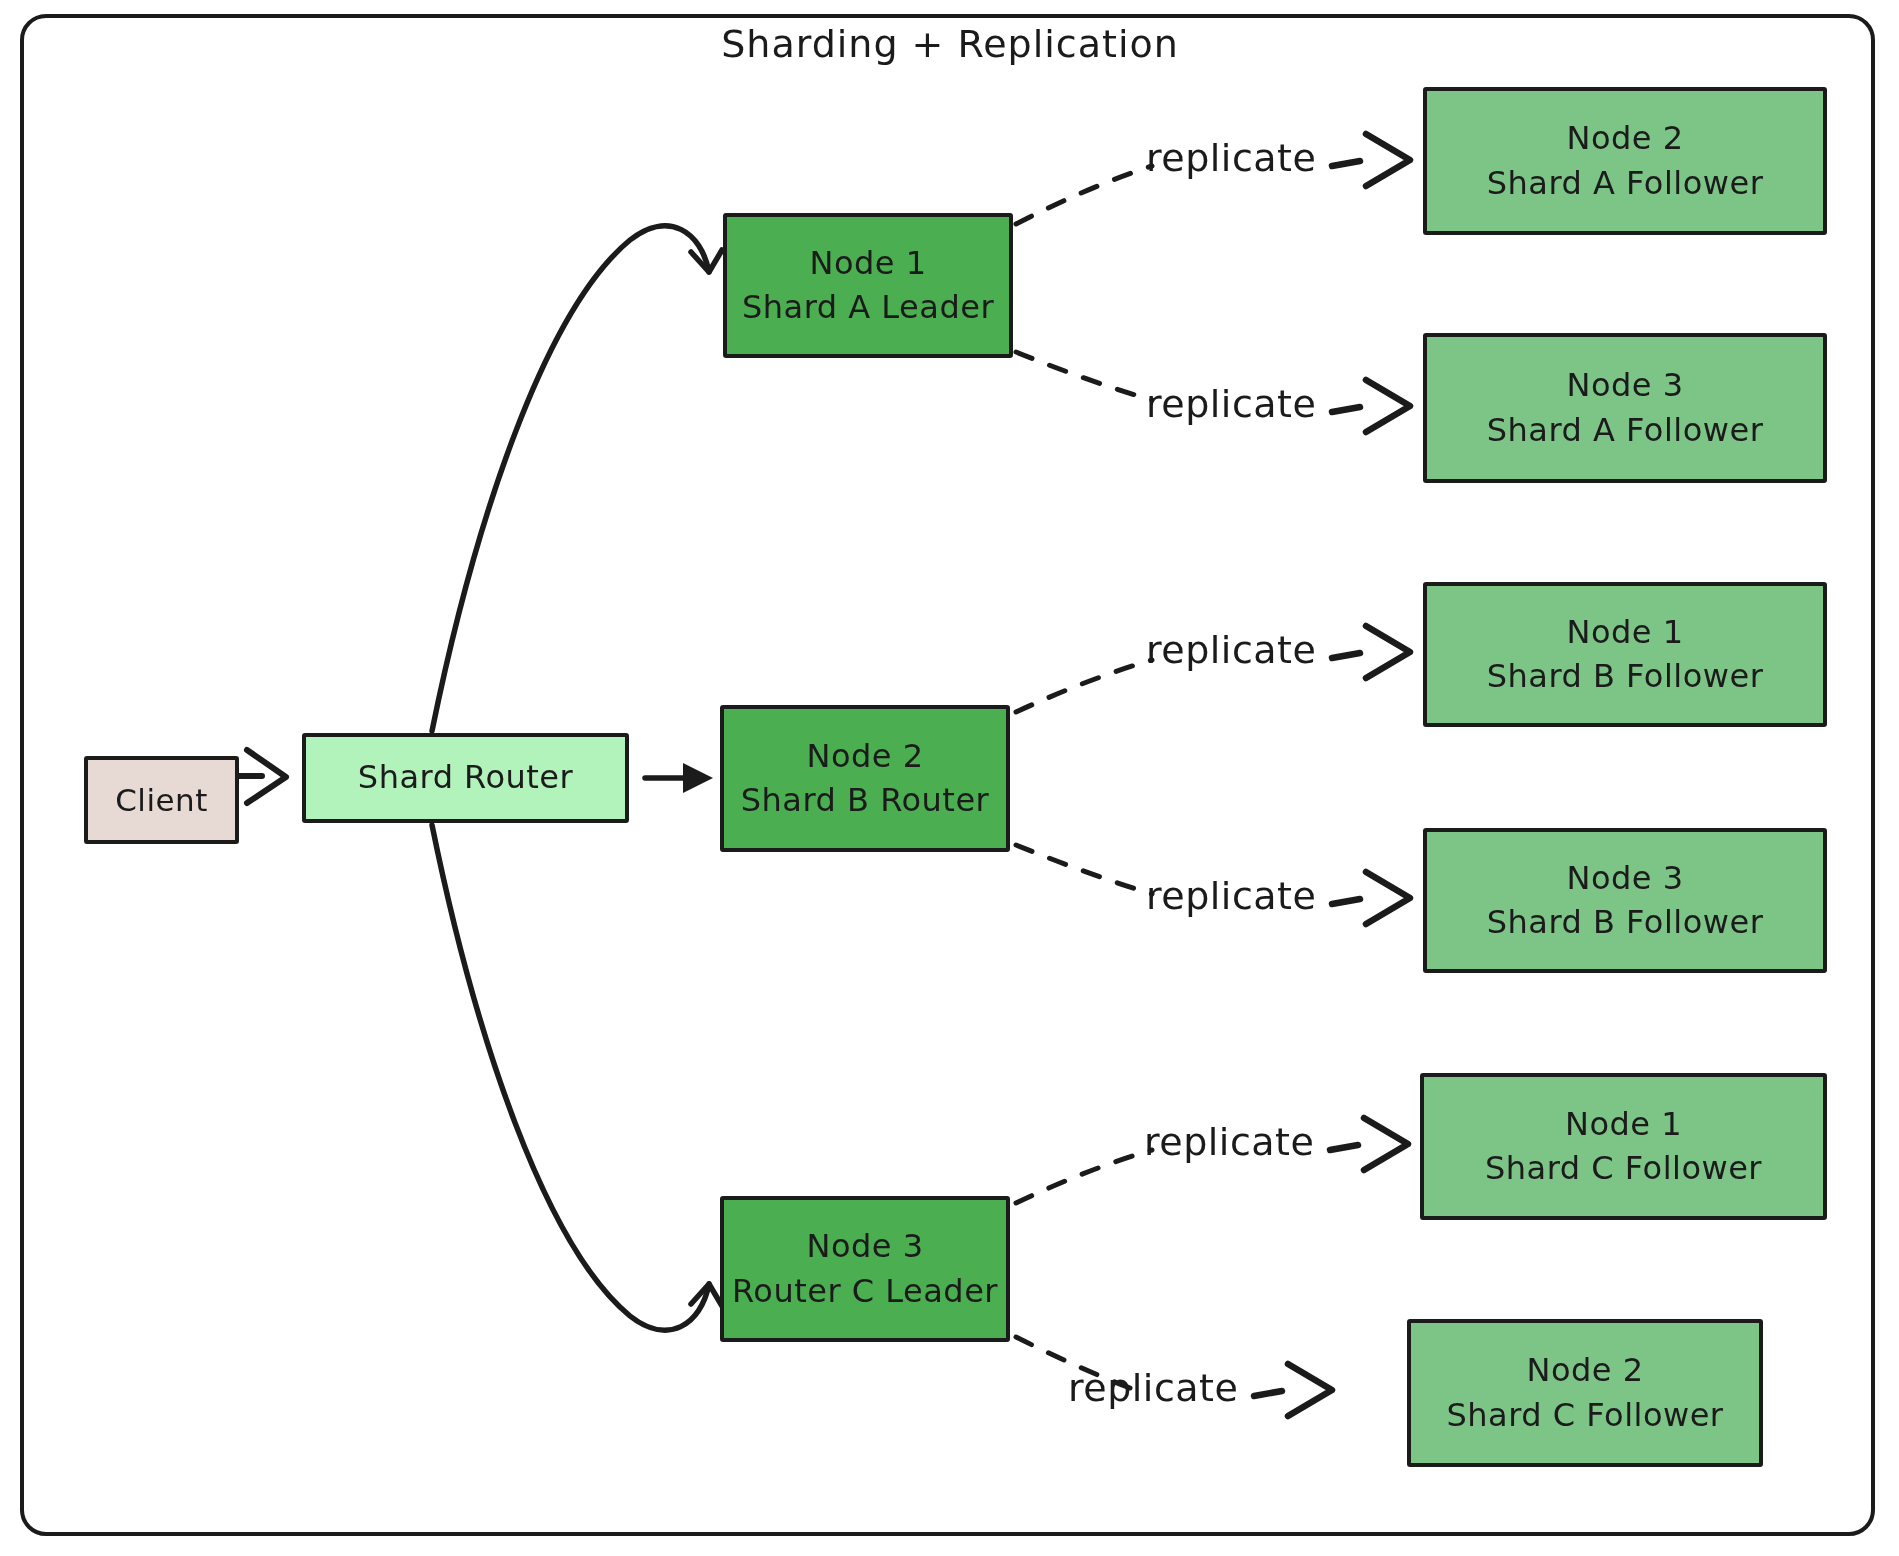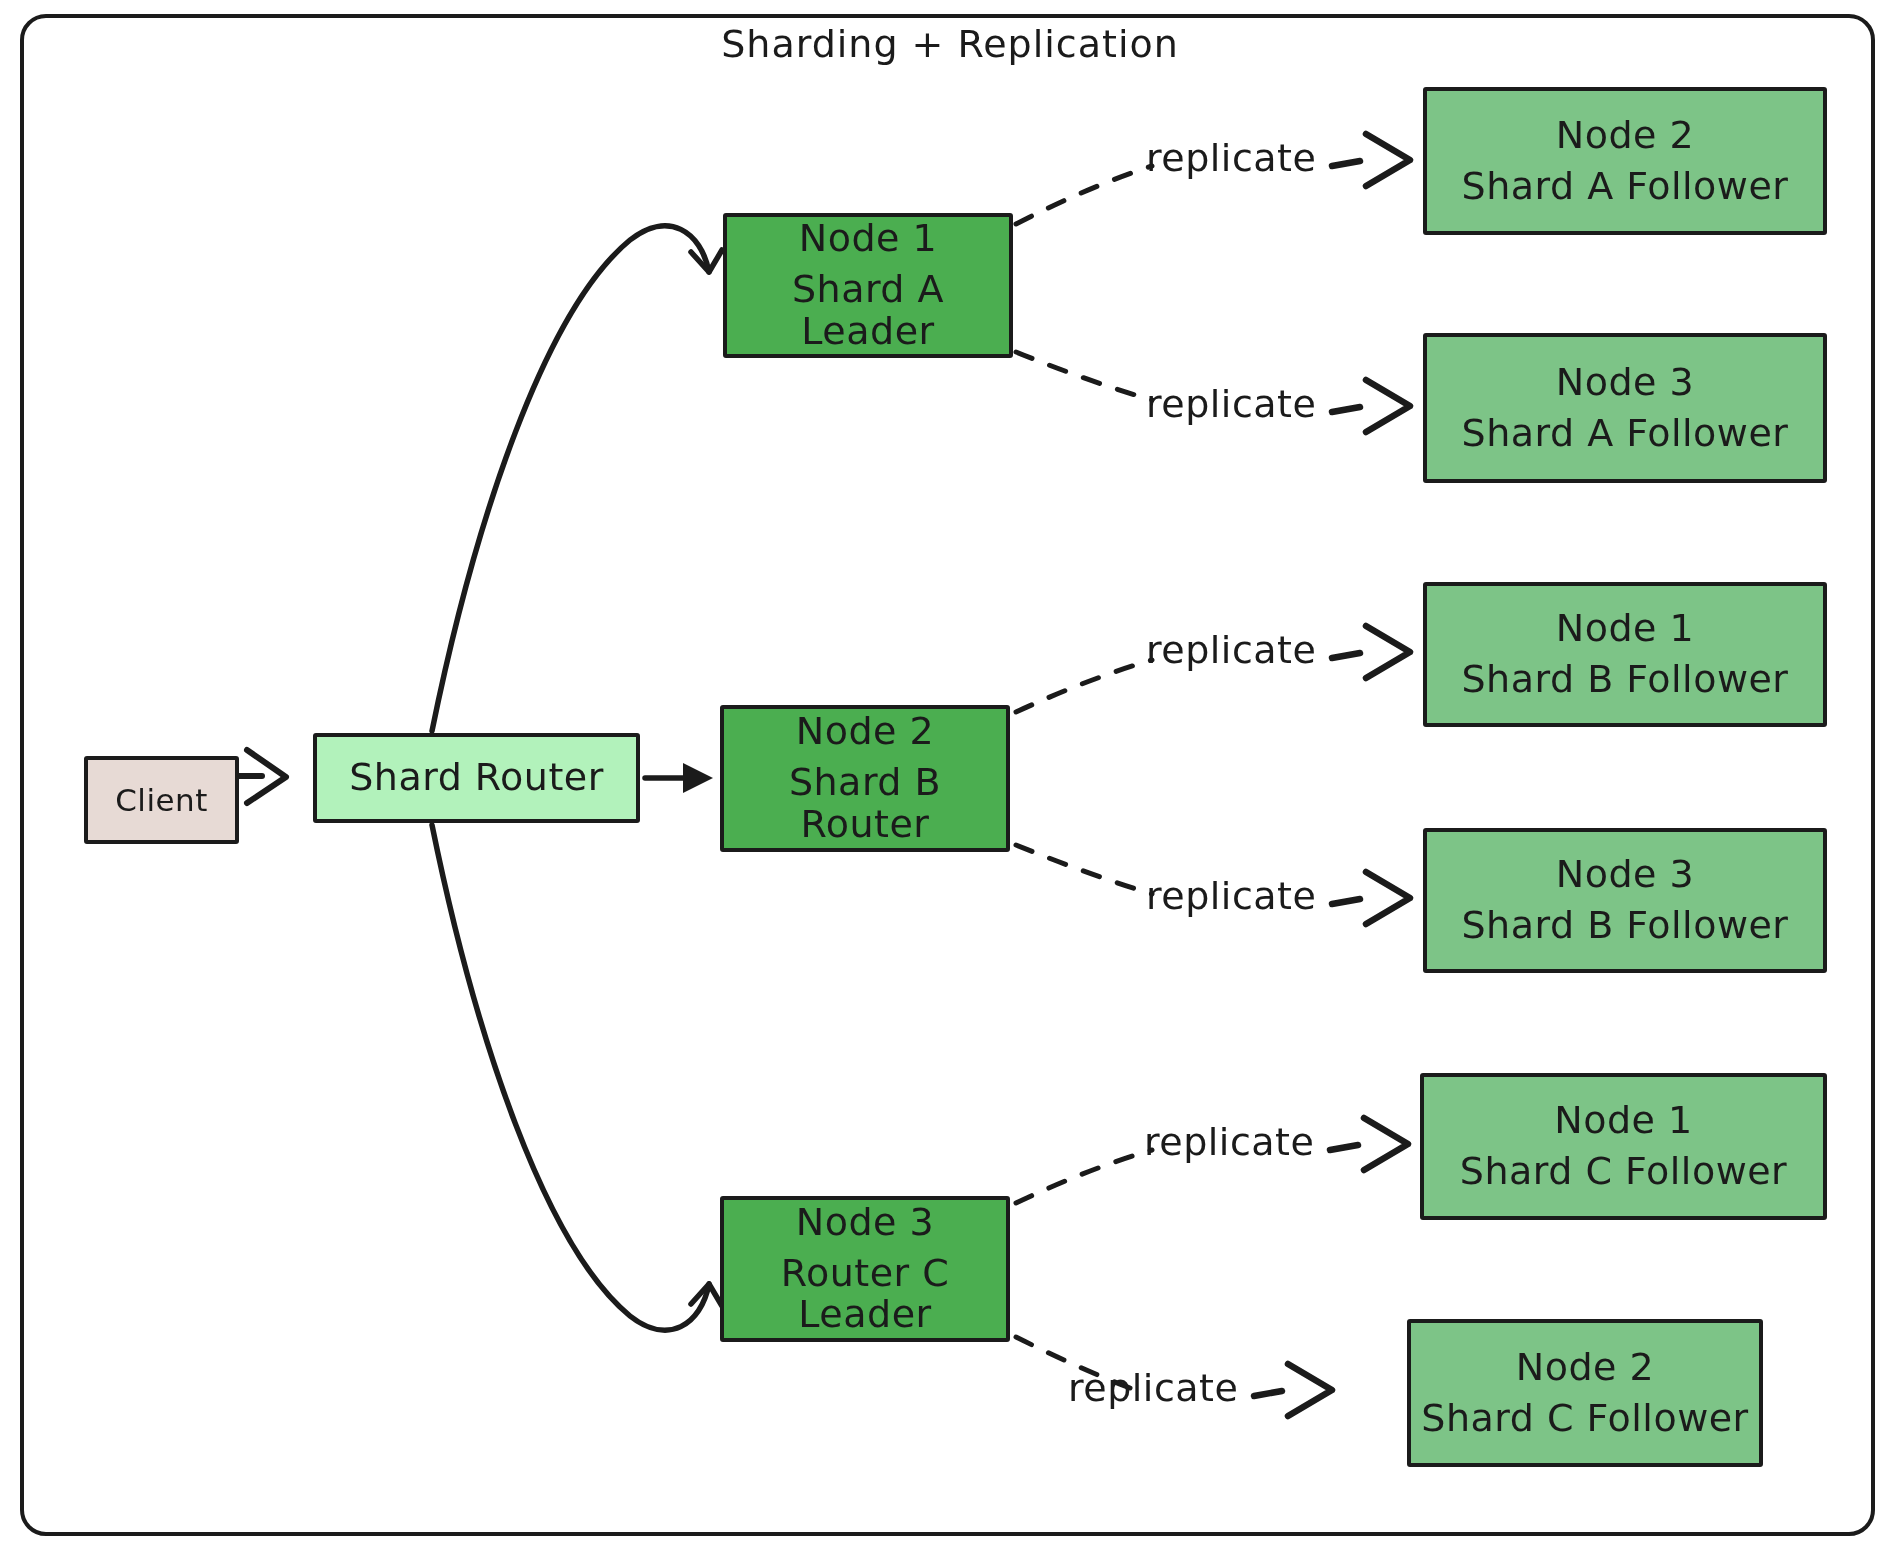--- a/index.html
+++ b/index.html
@@ -20,24 +20,24 @@
     border:4px solid var(--stroke);border-radius:26px;box-sizing:border-box;
   }
   .title{
     position:absolute;left:600px;top:22px;width:700px;text-align:center;
     font-size:38px;font-weight:400;letter-spacing:1px;
   }
   .node{
     position:absolute;box-sizing:border-box;border:4px solid var(--stroke);
     display:flex;flex-direction:column;align-items:center;justify-content:center;
     gap:9px;text-align:center;border-radius:3px;
-    font-size:38px;font-weight:500;letter-spacing:0.5px;line-height:1.1;
+    font-size:32px;font-weight:500;letter-spacing:0.5px;line-height:1.1;
   }
   .client{left:67px;top:756px;width:155px;height:88px;background:var(--client-fill);font-size:31px;margin-left:17px;}
-  .router{left:313px;top:733px;width:327px;height:90px;background:var(--router-fill);}
+  .router{left:302px;top:733px;width:327px;height:90px;background:var(--router-fill);}
   .leader{background:var(--leader-fill);}
   .leader.a{left:723px;top:213px;width:290px;height:145px;}
   .leader.b{left:720px;top:705px;width:290px;height:147px;}
   .leader.c{left:720px;top:1196px;width:290px;height:146px;}
   .follower{background:var(--follower-fill);}
   .f1{left:1423px;top:87px;width:404px;height:148px;}
   .f2{left:1423px;top:333px;width:404px;height:150px;}
   .f3{left:1423px;top:582px;width:404px;height:145px;}
   .f4{left:1423px;top:828px;width:404px;height:145px;}
   .f5{left:1420px;top:1073px;width:407px;height:147px;}

